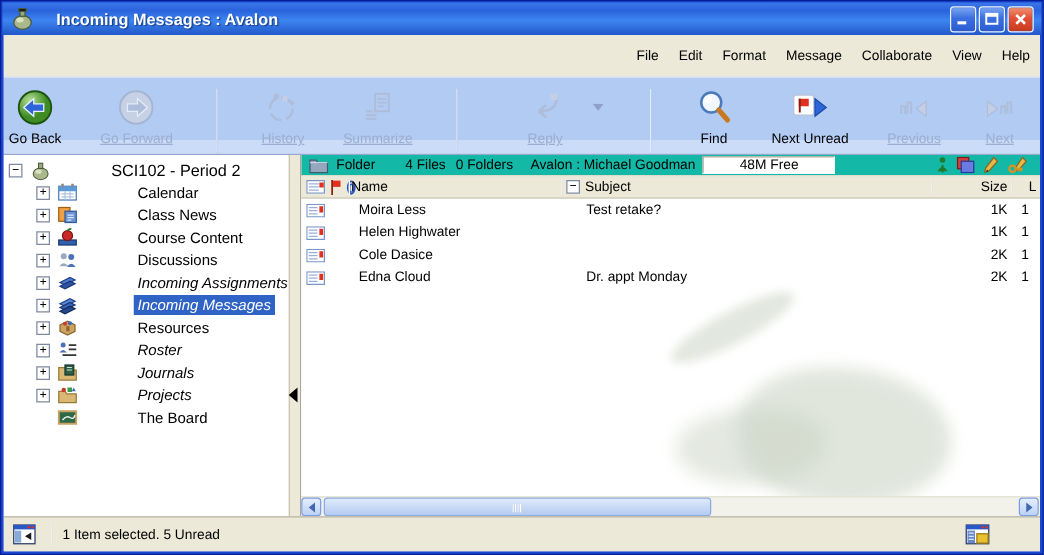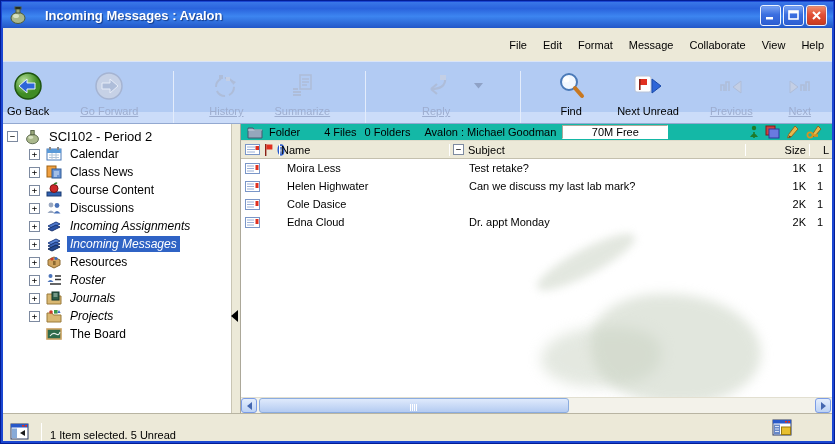--- a/index.html
+++ b/index.html
@@ -33,21 +33,21 @@
   
   .main{flex:1;display:flex;border-top:1px solid #93a9d1;min-height:0;}
   .leftpane{width:228px;background:#fff;overflow:hidden;padding-top:3px;}
   .trow{height:18px;display:flex;align-items:center;font-size:12px;color:#000;white-space:nowrap;}
   .trow.l0{padding-left:4px;font-size:13px;}
   .trow.l1{padding-left:26px;}
   .exp{width:11px;height:11px;border:1px solid #7d8aa0;background:#fff;font:9px "DejaVu Sans Mono",monospace;
     line-height:9px;text-align:center;color:#000;margin-right:6px;flex:0 0 auto;}
   .exp.none{visibility:hidden;}
   .trow svg{margin-right:5px;flex:0 0 auto;}
-  .tlbl{padding:1px 3px;}
+  .tlbl{padding:1px 3px;margin-left:40px;}
   .tlbl.it{font-style:italic;}
   .tlbl.sel{background:#2f63c5;color:#fff;}
   .splitter{width:10px;background:#ece9d8;border-left:1px solid #c9c5b4;border-right:1px solid #aca899;position:relative;}
   .collapse-arr{position:absolute;left:-1px;top:186px;width:0;height:0;border-top:6px solid transparent;border-bottom:6px solid transparent;border-right:7px solid #000;}
   .rightpane{flex:1;display:flex;flex-direction:column;min-width:0;background:#fff;}
   .folderbar{height:17px;background:#14b8a6;display:flex;align-items:center;font-size:11px;white-space:nowrap;border-bottom:1px solid #dedbca;}
   .folderbar svg{flex:0 0 auto;}
   .inset{width:106px;height:14px;background:#fff;border:1px solid #aca899;border-bottom-color:#fff;border-right-color:#fff;
     text-align:center;font-size:11px;line-height:13px;margin-left:6px;}
   .colheader{height:18px;background:#ece9d8;display:flex;align-items:center;font-size:11px;position:relative;border-bottom:1px solid #c4c0ae;}
@@ -70,21 +70,21 @@
   .blob3{left:290px;top:90px;width:110px;height:26px;background:#ccd4c6;border-radius:50%;transform:rotate(-28deg);filter:blur(4px);}
   
   .hscroll{height:16px;background:#f3f2ea;display:flex;align-items:center;position:relative;border-top:1px solid #e2dfd0;}
   .sbtn{width:16px;height:15px;border:1px solid #7b9ce6;border-radius:3px;background:linear-gradient(180deg,#e4eefc,#bcd2f5);
     display:flex;align-items:center;justify-content:center;}
   .sbtn.r{position:absolute;right:1px;}
   .thumb{position:absolute;left:18px;width:310px;height:15px;border:1px solid #8bacdf;border-radius:3px;
     background:linear-gradient(180deg,#dfeafc,#b4cbf1);display:flex;align-items:center;justify-content:center;gap:1px;}
   .grip i{display:inline-block;width:1px;height:7px;background:#94b0dd;border-right:1px solid #fff;margin-right:1px;}
   
-  .statusbar{height:28px;background:#ece9d8;border-top:1px solid #b8b4a2;display:flex;align-items:flex-end;font-size:11px;position:relative;}
+  .statusbar{height:28px;background:#ece9d8;border-top:1px solid #b8b4a2;display:flex;align-items:center;font-size:11px;position:relative;}
   .ssep{width:1px;height:18px;background:#aca899;border-right:1px solid #fff;margin:0 8px 0 12px;}
   .status-right{position:absolute;right:40px;top:4px;}
   .tri-l{width:0;height:0;border-top:4px solid transparent;border-bottom:4px solid transparent;border-right:5px solid #4467b0;}
   .tri-r{width:0;height:0;border-top:4px solid transparent;border-bottom:4px solid transparent;border-left:5px solid #4467b0;}
 </style>
 </head>
 <body>
 
 <div class="frame">
 
@@ -372,21 +372,21 @@
       <div class="rightpane">
         <div class="folderbar">
           <svg style="margin:0 6px 0 6px" width="16" height="13" viewBox="0 0 16 13">
             <path d="M1 2 h5 l1.5 2 H15 v8 H1 z" fill="#95a7bc" stroke="#45586e"></path>
             <path d="M1 4 h14" stroke="#c6d2de" stroke-width="1"></path>
           </svg>
           <span>Folder</span>
           <span style="margin-left:24px">4 Files</span>
           <span style="margin-left:8px">0 Folders</span>
           <span style="margin-left:14px">Avalon : Michael Goodman</span>
-          <div class="inset">70M Free</div>
+          <div class="inset">48M Free</div>
           <div style="flex:1"></div>
           <svg style="margin-right:6px" width="10" height="14" viewBox="0 0 10 14">
             <circle cx="5" cy="3" r="2.2" fill="#1f7a2a"></circle>
               <path d="M1 12 q4 -7 8 0 z" fill="#1f7a2a"></path>
               <rect x="4.2" y="7" width="1.6" height="6" fill="#1f7a2a"></rect>
           </svg>
           <svg style="margin-right:7px" width="15" height="14" viewBox="0 0 15 14">
             <rect x="1" y="1" width="9" height="9" fill="#d04040" stroke="#801a1a"></rect>
             <rect x="4" y="4" width="10" height="9" fill="#6a7ae0" stroke="#2a3a9a"></rect>
           </svg>
@@ -440,21 +440,20 @@
             <span class="sz">1K</span>
             <span class="cl">1</span>
           </div>
           <div class="mrow">
             <svg class="env" width="15" height="11" viewBox="0 0 15 11">
               <rect x="0.5" y="0.5" width="14" height="10" fill="#fff" stroke="#7a96c8"></rect>
               <path d="M2 3 h7 M2 5.5 h7 M2 8 h7" stroke="#9ab0d8" stroke-width="1"></path>
               <rect x="10.5" y="2" width="3" height="5" fill="#e03020"></rect>
             </svg>
             <span class="nm">Helen Highwater</span>
-            <span class="sj">Can we discuss my last lab mark?</span>
             <span class="sz">1K</span>
             <span class="cl">1</span>
           </div>
           <div class="mrow">
             <svg class="env" width="15" height="11" viewBox="0 0 15 11">
               <rect x="0.5" y="0.5" width="14" height="10" fill="#fff" stroke="#7a96c8"></rect>
               <path d="M2 3 h7 M2 5.5 h7 M2 8 h7" stroke="#9ab0d8" stroke-width="1"></path>
               <rect x="10.5" y="2" width="3" height="5" fill="#e03020"></rect>
             </svg>
             <span class="nm">Cole Dasice</span>

